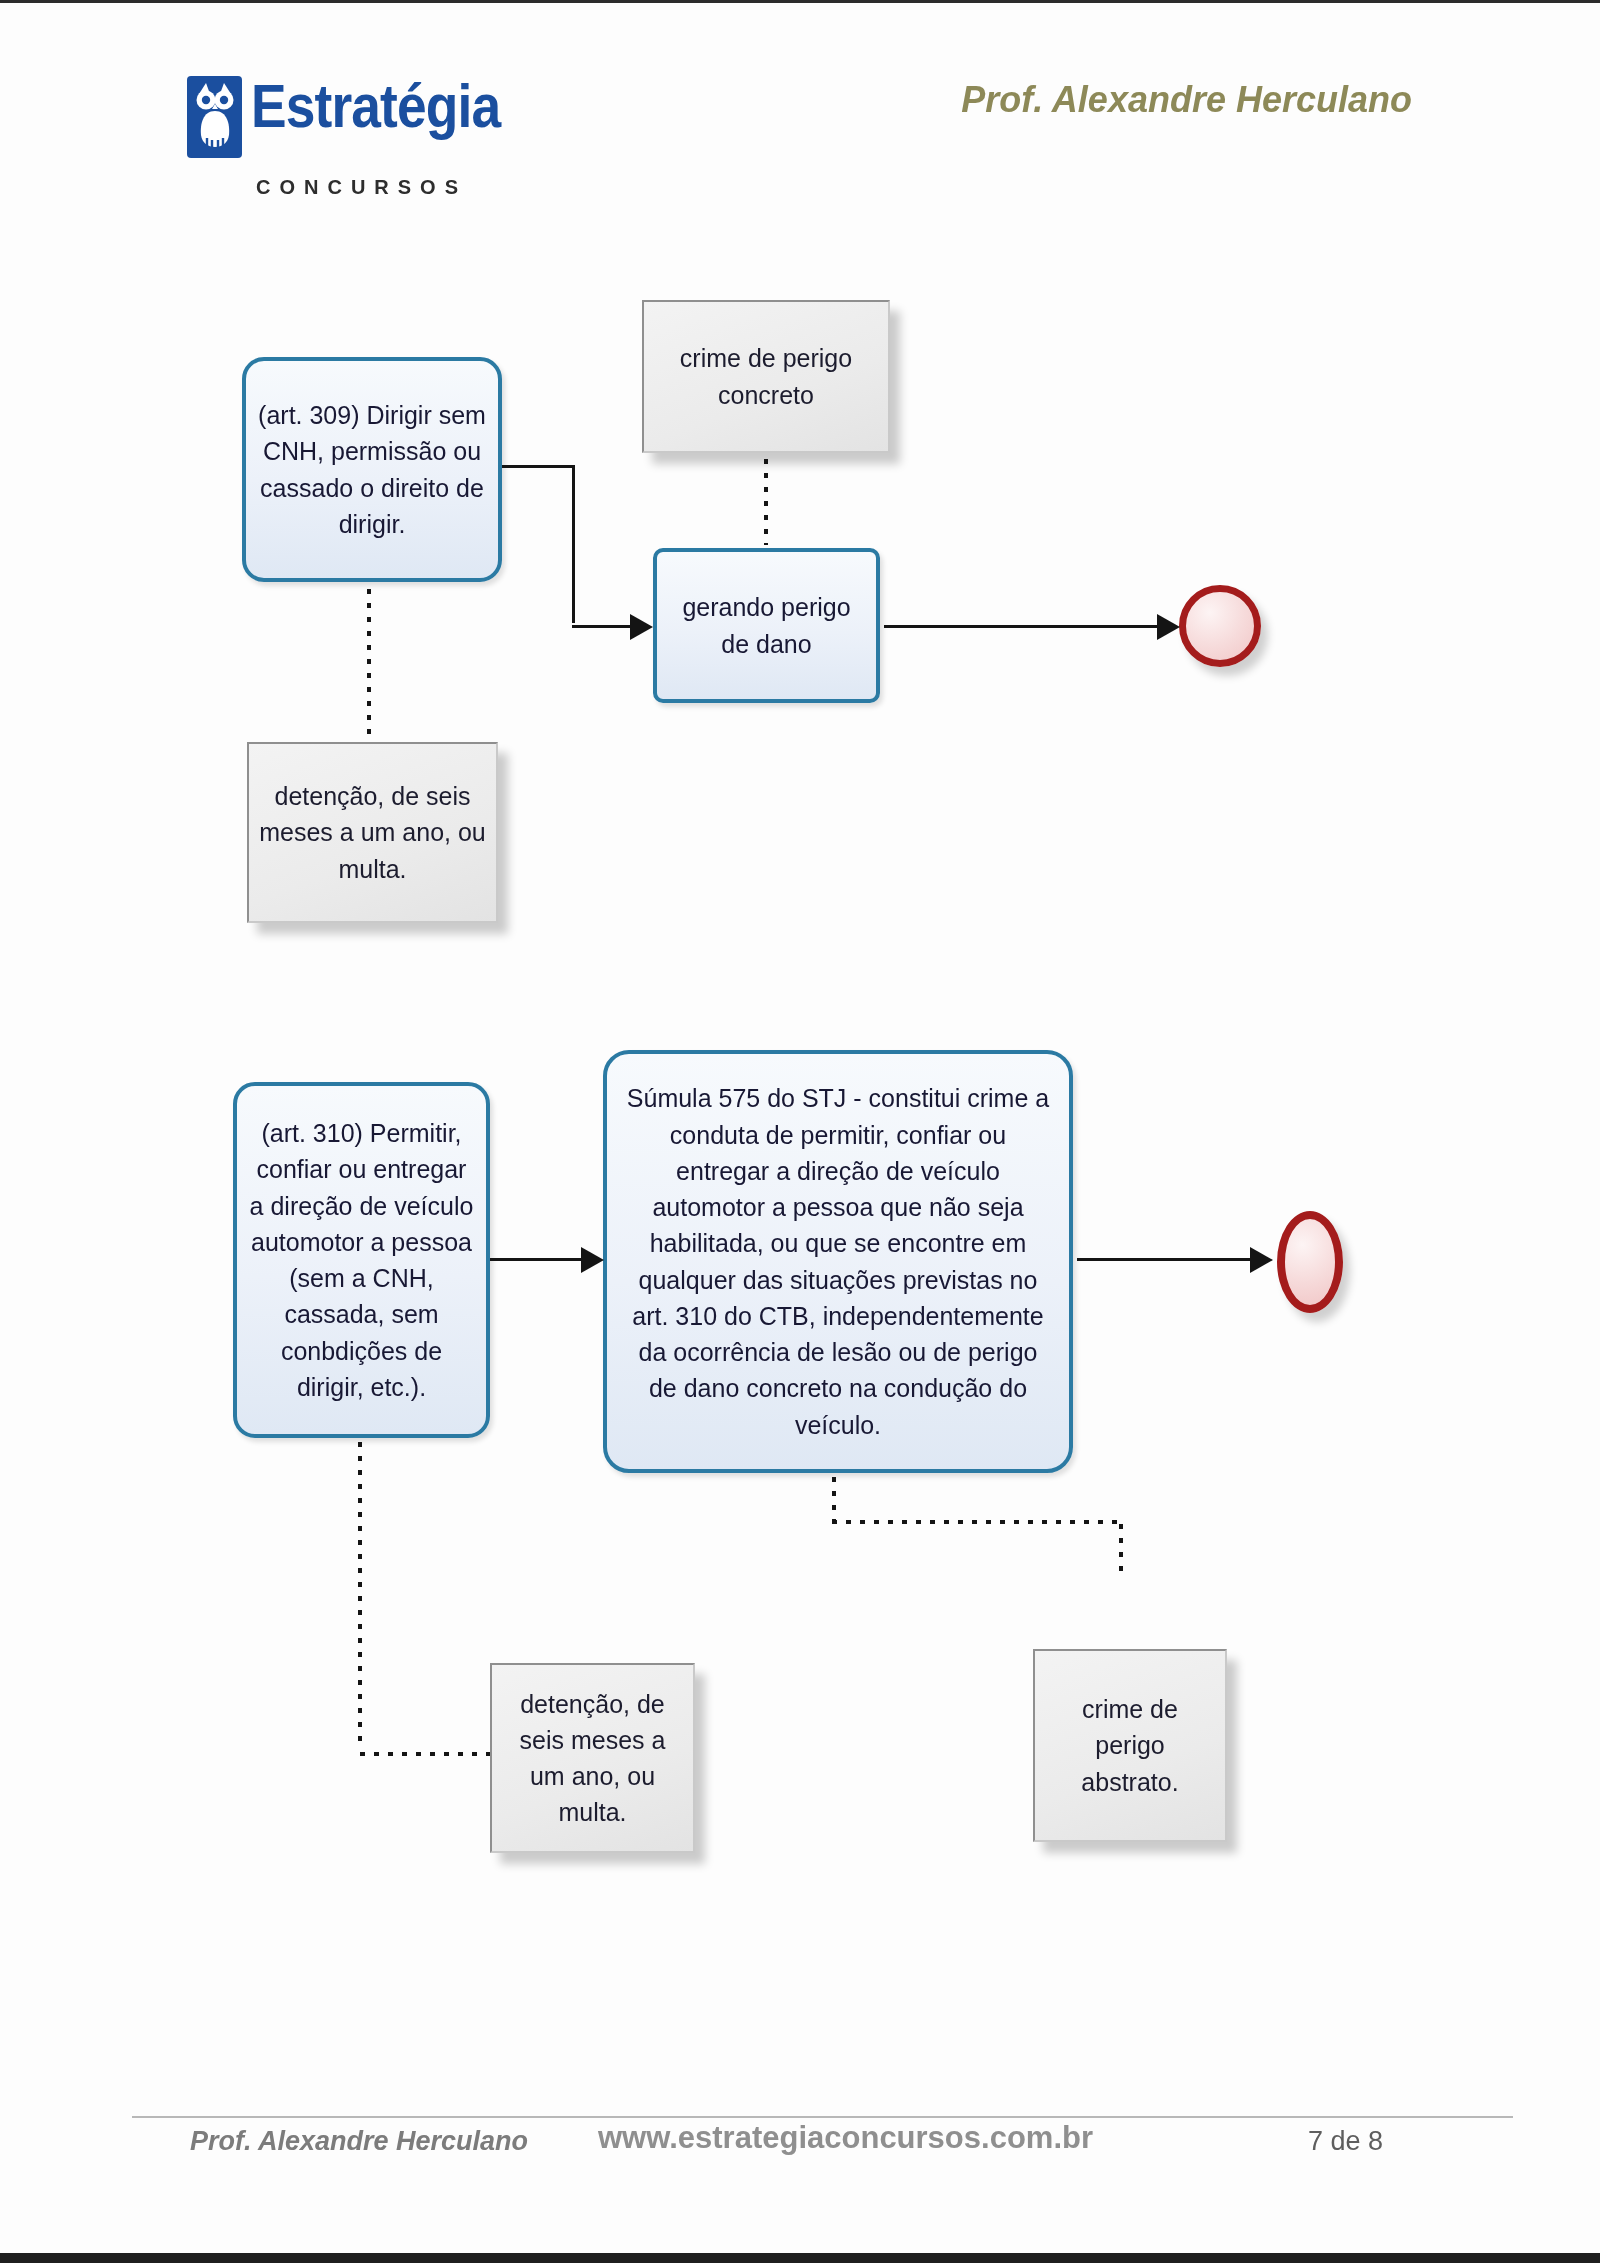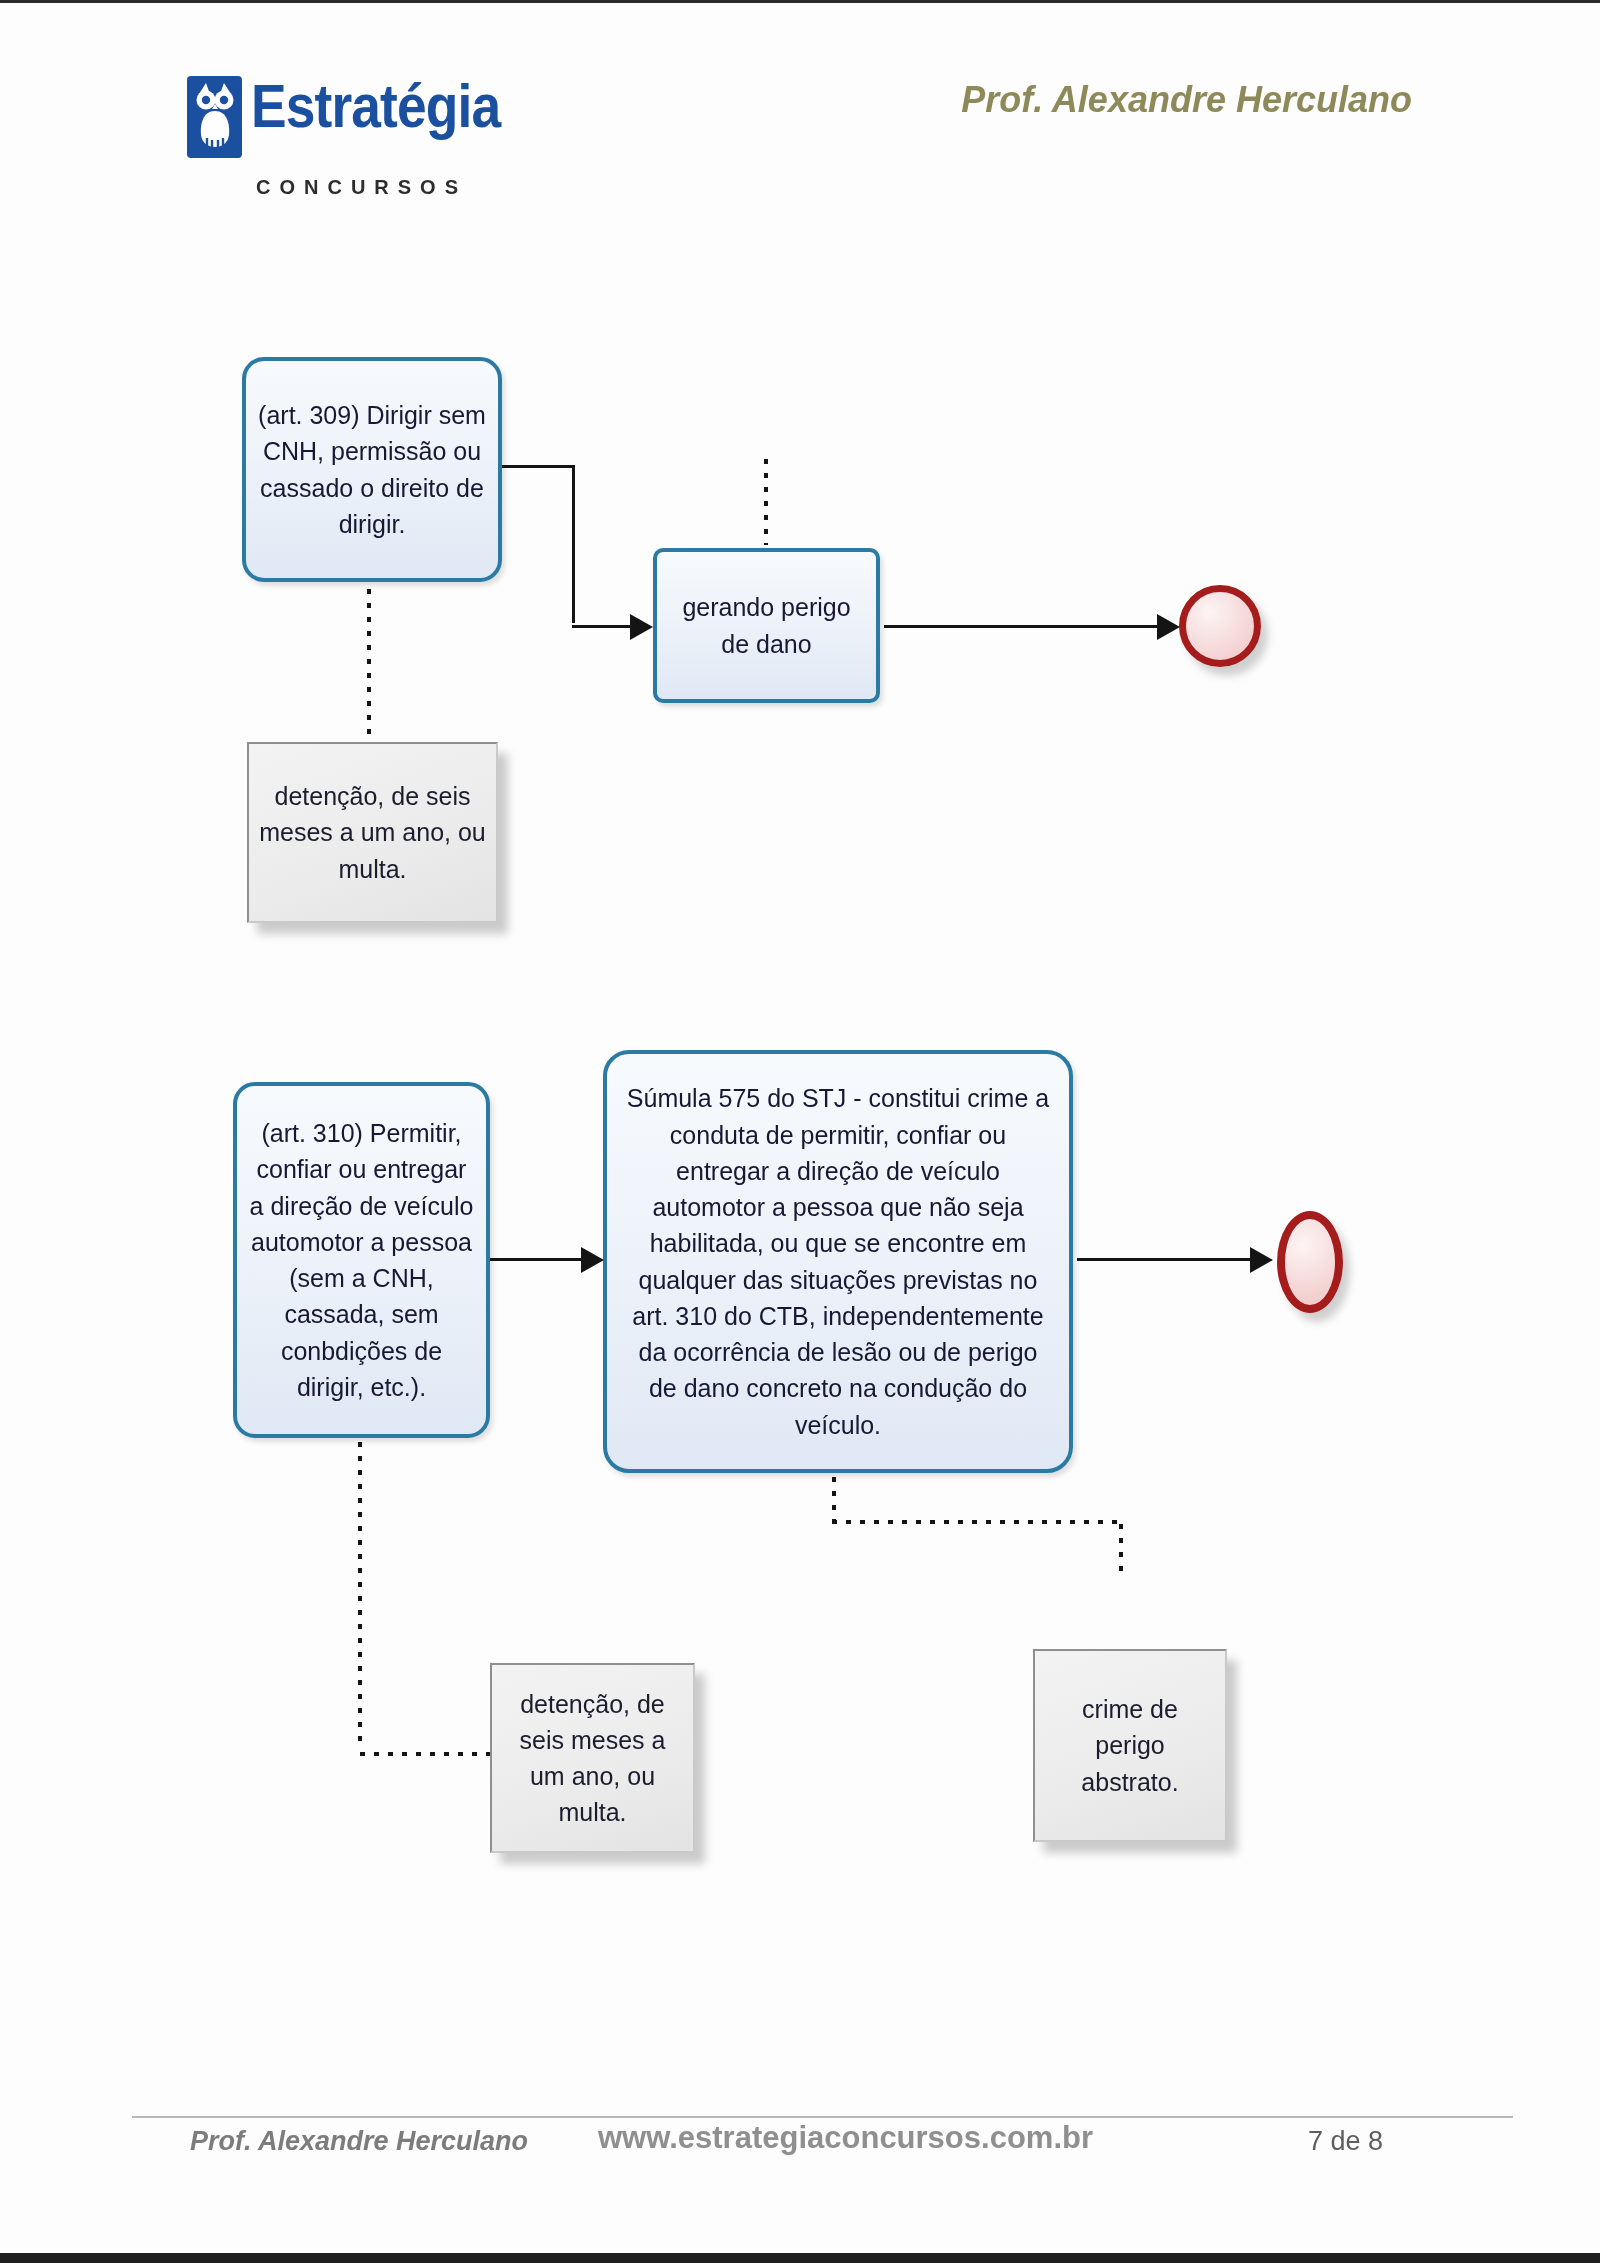--- a/index.html
+++ b/index.html
@@ -77,20 +77,23 @@
   <div class="tagline">CONCURSOS</div>
 
   <div class="titleblock">
     <div class="title-l2">Prof. Alexandre Herculano</div>
   </div>
 
   <div class="task" style="left:242px;top:357px;width:260px;height:225px;">
     <span>(art. 309) Dirigir sem CNH, permissão ou cassado o direito de dirigir.</span>
   </div>
 
+  <div class="note" style="left:642px;top:300px;width:248px;height:153px;">
+    <span>crime de perigo concreto</span>
+  </div>
 
   <div class="task" style="left:653px;top:548px;width:227px;height:155px;border-radius:10px;">
     <span>gerando perigo de dano</span>
   </div>
 
   <div class="note" style="left:247px;top:742px;width:251px;height:181px;">
     <span>detenção, de seis meses a um ano, ou multa.</span>
   </div>
 
   <div class="endevent" style="left:1179px;top:585px;width:82px;height:82px;"></div>

